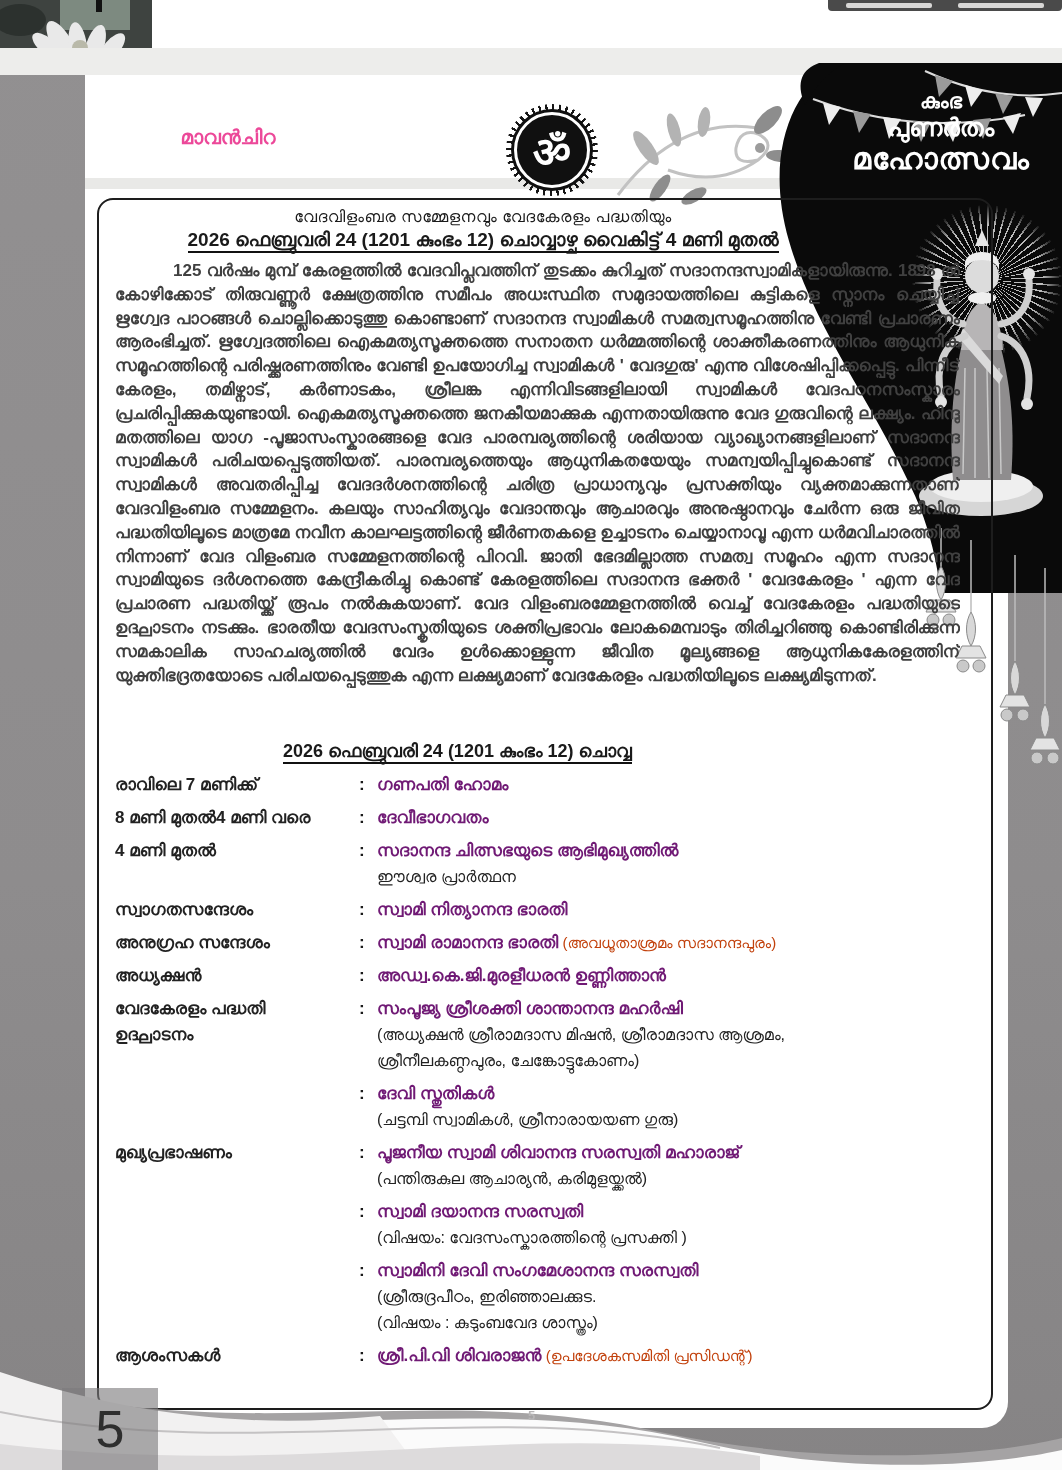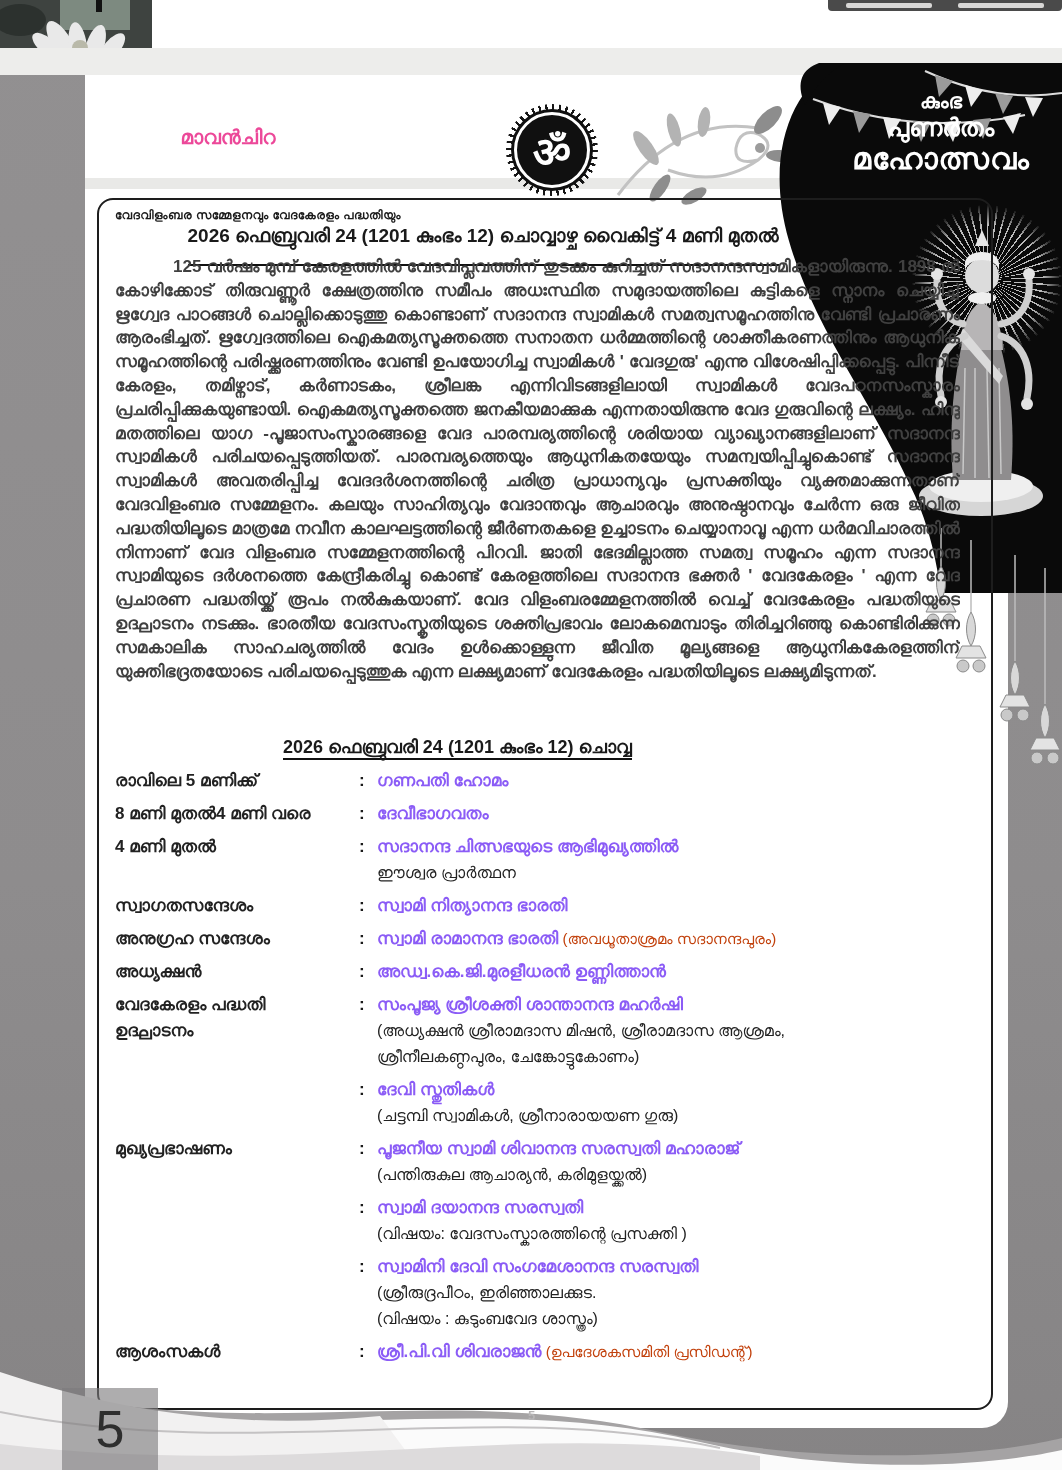--- a/index.html
+++ b/index.html
@@ -22,33 +22,33 @@
   #temple-head .l1{font-size:20px;font-weight:bold;}
   #temple-head .l2{font-size:23px;font-weight:bold;}
   
   #om-badge{left:506px;top:104px;width:92px;height:92px;}
   #om-badge .rays{position:absolute;inset:0;border-radius:50%;
     background:repeating-conic-gradient(#161616 0deg 3deg,transparent 3deg 9deg);}
   #om-badge .disc{position:absolute;inset:8px;border-radius:50%;background:#101010;border:3px solid #fff;box-shadow:0 0 0 3px #101010;display:flex;align-items:center;justify-content:center;}
   #om-badge .glyph{color:#fff;font-size:42px;font-weight:bold;font-family:"DejaVu Sans",sans-serif;}
   
   #box{left:97px;top:198px;width:896px;height:1212px;border:2px solid #1d1d1d;border-radius:16px;box-sizing:border-box;padding:8px 20px 0 16px;overflow:hidden;background:transparent;}
-  .doc-title{font-size:12px;font-weight:bold;letter-spacing:.5px;width:86%;}
+  .doc-title{text-align:center;font-size:16px;font-weight:normal;letter-spacing:.5px;width:86%;}
   .doc-subtitle{text-align:center;font-size:19px;font-weight:bold;margin-top:3px;width:86%;}
-  .doc-subtitle span{border-bottom:2px solid #111;padding-bottom:18px;}
+  .doc-subtitle span{border-bottom:2px solid #111;padding-bottom:1px;}
   #body-par{margin-top:8px;width:845px;height:482px;font-size:17px;font-weight:bold;line-height:23.8px;text-align:justify;text-indent:58px;color:#404040;overflow:hidden;}
   #sch-head{text-align:center;font-size:18px;font-weight:bold;width:80%;}
   #sch-head span{border-bottom:2px solid #111;padding-bottom:1px;}
   
   #schedule{display:grid;grid-template-columns:244px 1fr;row-gap:7px;margin-top:10px;font-size:17px;}
   .sch-label{font-weight:bold;color:#222;line-height:26px;}
   .sch-value{line-height:26px;}
   .sch-line{position:relative;padding-left:18px;}
   .colon{position:absolute;left:0;top:0;font-weight:bold;}
-  .e-name{font-weight:bold;color:#8b5cf6;}
+  .e-name{font-weight:bold;color:#701a75;}
   .e-big{font-weight:bold;font-size:21px;color:#0d0d0d;}
   .e-plain{font-weight:normal;font-size:16px;color:#222;}
   .e-suffix{font-weight:normal;font-size:15px;color:#c2410c;}
   
   #blob{left:775px;top:63px;width:287px;height:530px;}
   #festival-text{left:828px;top:89px;width:226px;text-align:center;color:#ffffff;line-height:1.15;}
   #festival-text .f1{font-size:21px;font-weight:bold;}
   #festival-text .f2{font-size:25px;font-weight:bold;}
   #festival-text .f3{font-size:30px;font-weight:bold;letter-spacing:1px;}
   
@@ -212,21 +212,21 @@
   <circle cx="15" cy="190" r="6" fill="#c9c9c9" stroke="#8a8a8a"></circle>
   <circle cx="31" cy="190" r="6" fill="#c9c9c9" stroke="#8a8a8a"></circle>
 </svg>
 
 <div class="abs" id="box">
   <div class="doc-title">വേദവിളംബര സമ്മേളനവും വേദകേരളം പദ്ധതിയും</div>
   <div class="doc-subtitle"><span>2026 ഫെബ്രുവരി 24 (1201 കുംഭം 12) ചൊവ്വാഴ്ച വൈകിട്ട് 4 മണി മുതൽ</span></div>
   <div id="body-par">125 വർഷം മുമ്പ് കേരളത്തിൽ വേദവിപ്ലവത്തിന് തുടക്കം കുറിച്ചത് സദാനന്ദസ്വാമികളായിരുന്നു. 1898 ൽ കോഴിക്കോട് തിരുവണ്ണൂർ ക്ഷേത്രത്തിനു സമീപം അധഃസ്ഥിത സമുദായത്തിലെ കുട്ടികളെ സ്നാനം ചെയ്യിച്ച് ഋഗ്വേദ പാഠങ്ങൾ ചൊല്ലിക്കൊടുത്തു കൊണ്ടാണ് സദാനന്ദ സ്വാമികൾ സമത്വസമൂഹത്തിനു വേണ്ടി പ്രചാരണം ആരംഭിച്ചത്. ഋഗ്വേദത്തിലെ ഐകമത്യസൂക്തത്തെ സനാതന ധർമ്മത്തിന്റെ ശാക്തീകരണത്തിനും ആധുനിക സമൂഹത്തിന്റെ പരിഷ്ക്കരണത്തിനും വേണ്ടി ഉപയോഗിച്ച സ്വാമികൾ ' വേദഗുരു' എന്നു വിശേഷിപ്പിക്കപ്പെട്ടു. പിന്നീട് കേരളം, തമിഴ്നാട്, കർണാടകം, ശ്രീലങ്ക എന്നിവിടങ്ങളിലായി സ്വാമികൾ വേദപഠനസംസ്കാരം പ്രചരിപ്പിക്കുകയുണ്ടായി. ഐകമത്യസൂക്തത്തെ ജനകീയമാക്കുക എന്നതായിരുന്നു വേദ ഗുരുവിന്റെ ലക്ഷ്യം. ഹിന്ദു മതത്തിലെ യാഗ -പൂജാസംസ്കാരങ്ങളെ വേദ പാരമ്പര്യത്തിന്റെ ശരിയായ വ്യാഖ്യാനങ്ങളിലാണ് സദാനന്ദ സ്വാമികൾ പരിചയപ്പെടുത്തിയത്. പാരമ്പര്യത്തെയും ആധുനികതയേയും സമന്വയിപ്പിച്ചുകൊണ്ട് സദാനന്ദ സ്വാമികൾ അവതരിപ്പിച്ച വേദദർശനത്തിന്റെ ചരിത്ര പ്രാധാന്യവും പ്രസക്തിയും വ്യക്തമാക്കുന്നതാണ് വേദവിളംബര സമ്മേളനം. കലയും സാഹിത്യവും വേദാന്തവും ആചാരവും അനുഷ്ഠാനവും ചേർന്ന ഒരു ജീവിത പദ്ധതിയിലൂടെ മാത്രമേ നവീന കാലഘട്ടത്തിന്റെ ജീർണതകളെ ഉച്ചാടനം ചെയ്യാനാവൂ എന്ന ധർമവിചാരത്തിൽ നിന്നാണ് വേദ വിളംബര സമ്മേളനത്തിന്റെ പിറവി. ജാതി ഭേദമില്ലാത്ത സമത്വ സമൂഹം എന്ന സദാനന്ദ സ്വാമിയുടെ ദർശനത്തെ കേന്ദ്രീകരിച്ചു കൊണ്ട് കേരളത്തിലെ സദാനന്ദ ഭക്തർ ' വേദകേരളം ' എന്ന വേദ പ്രചാരണ പദ്ധതിയ്ക്ക് രൂപം നൽകുകയാണ്. വേദ വിളംബരമ്മേളനത്തിൽ വെച്ച് വേദകേരളം പദ്ധതിയുടെ ഉദ്ഘാടനം നടക്കും. ഭാരതീയ വേദസംസ്കൃതിയുടെ ശക്തിപ്രഭാവം ലോകമെമ്പാടും തിരിച്ചറിഞ്ഞു കൊണ്ടിരിക്കുന്ന സമകാലിക സാഹചര്യത്തിൽ വേദം ഉൾക്കൊള്ളുന്ന ജീവിത മൂല്യങ്ങളെ ആധുനികകേരളത്തിന് യുക്തിഭദ്രതയോടെ പരിചയപ്പെടുത്തുക എന്ന ലക്ഷ്യമാണ് വേദകേരളം പദ്ധതിയിലൂടെ ലക്ഷ്യമിടുന്നത്.</div>
   <div id="sch-head"><span>2026 ഫെബ്രുവരി 24 (1201 കുംഭം 12) ചൊവ്വ</span></div>
   <div id="schedule">
-      <div class="sch-label">രാവിലെ 5 മണിക്ക്</div>
+      <div class="sch-label">രാവിലെ 7 മണിക്ക്</div>
       <div class="sch-value">
         <div class="sch-line"><span class="colon">:</span><span class="e-name">ഗണപതി ഹോമം</span></div>
       </div>
       <div class="sch-label">8 മണി മുതൽ4 മണി വരെ</div>
       <div class="sch-value">
         <div class="sch-line"><span class="colon">:</span><span class="e-name">ദേവീഭാഗവതം</span></div>
       </div>
       <div class="sch-label">4 മണി മുതൽ</div>
       <div class="sch-value">
         <div class="sch-line"><span class="colon">:</span><span class="e-name">സദാനന്ദ ചിത്സഭയുടെ ആഭിമുഖ്യത്തിൽ</span></div>

